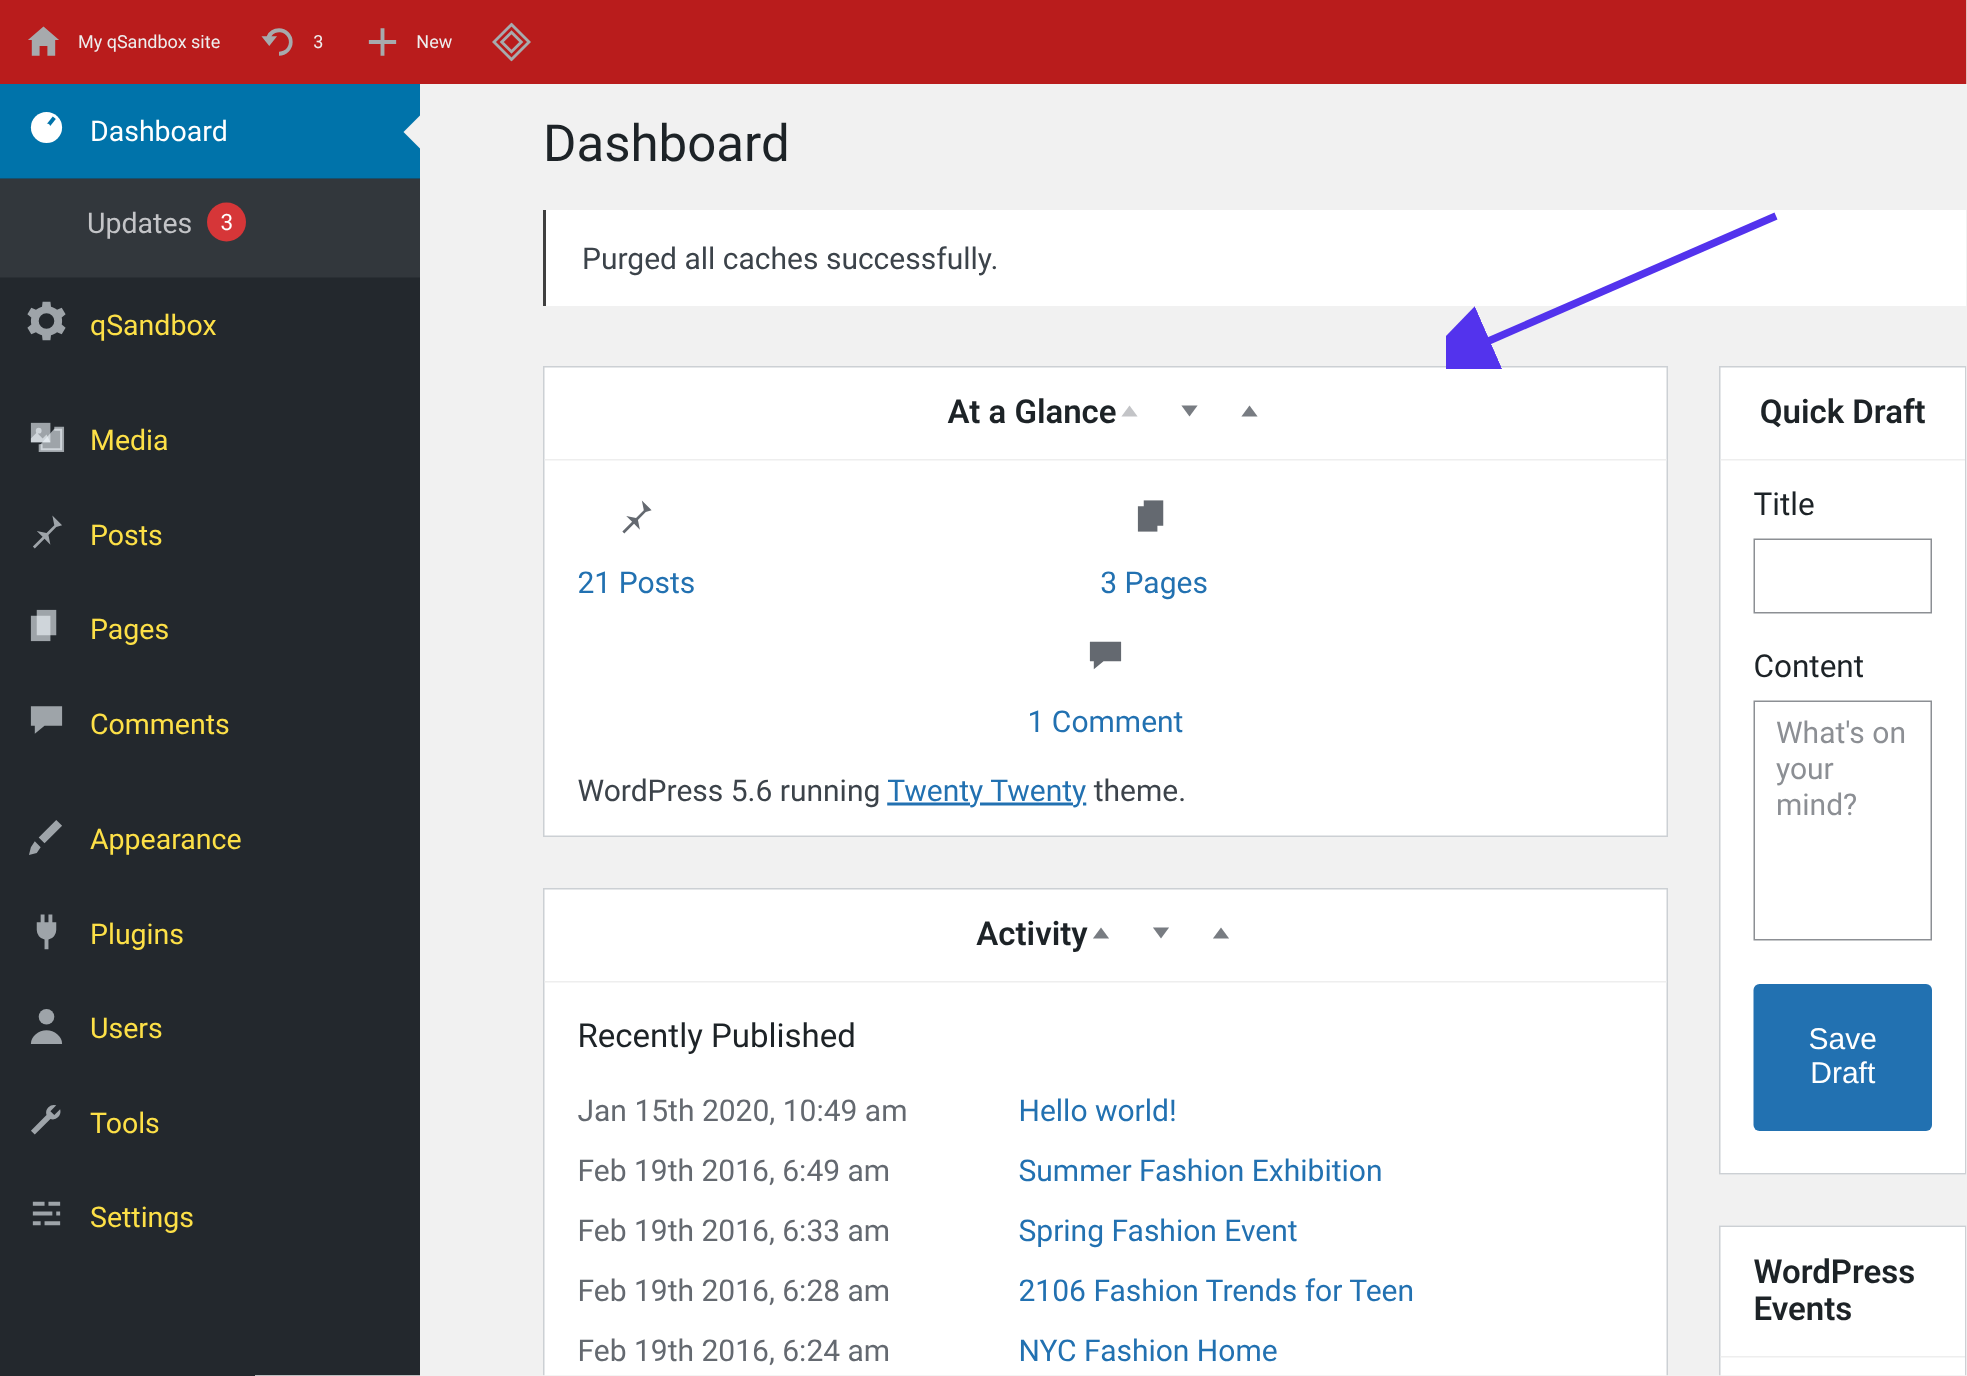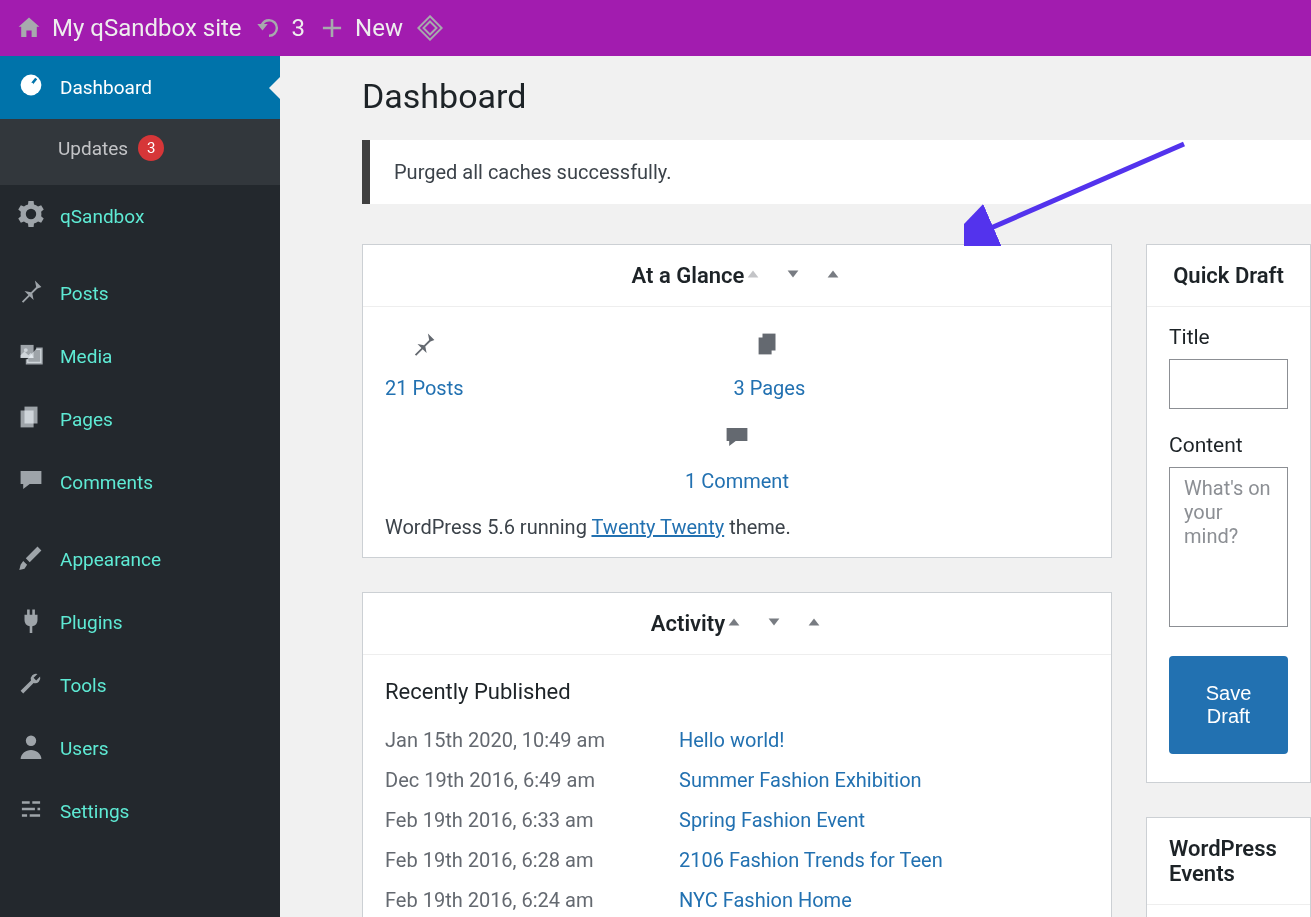--- a/index.html
+++ b/index.html
@@ -6,47 +6,47 @@
   html, body { height: 100%; }
   body {
     font-family: -apple-system, BlinkMacSystemFont, "Segoe UI", Roboto, sans-serif;
     background: #f1f1f1;
     color: #3c434a;
     overflow: hidden;
   }
   
   .toolbar {
     height: 56px;
-    background: #a21caf;
+    background: #b91c1c;
     color: #eee;
     display: flex;
     align-items: center;
     padding: 0 16px;
-    gap: 14px;
-    font-size: 24px;
+    gap: 26px;
+    font-size: 12px;
   }
   .toolbar-item { display: flex; align-items: center; gap: 10px; color: #eee; cursor: pointer; }
   .toolbar .ico svg { width: 26px; height: 26px; display: block; }
 
   .container { display: flex; height: calc(100% - 56px); gap: 44px; }
 
   
   .sidebar {
     width: 280px;
     background: #23282d;
     color: #eee;
     flex: 0 0 280px;
     overflow: hidden;
   }
   .menu-item {
     display: flex;
     align-items: center;
     padding: 16px 18px;
     gap: 16px;
-    color: #5eead4;
+    color: #fde047;
     font-size: 19px;
     cursor: pointer;
   }
   .menu-item.current {
     background: #0073aa;
     color: #fff;
     position: relative;
   }
   .menu-item.current::after {
     content: "";
@@ -79,21 +79,21 @@
   .menu-icon svg { width: 26px; height: 26px; }
   .menu-icon svg path, .menu-icon svg circle, .menu-icon svg rect { fill: rgba(240,246,252,0.6); }
   .menu-item.current .menu-icon svg path, .menu-item.current .menu-icon svg circle { fill:#fff; }
 
   
   .main { flex: 1; padding: 20px 0 0 38px; overflow: hidden; position:relative; }
   h1.page-title { font-size: 34px; font-weight: 400; color: #1d2327; margin-bottom: 24px; }
 
   .notice {
     background: #fff;
-    border-left: 8px solid #404040;
+    border-left: 2px solid #404040;
     padding: 20px 24px;
     font-size: 20px;
     color: #3c434a;
     margin-bottom: 40px;
   }
 
   .columns { display: flex; gap: 34px; }
   .col-left { flex: 0 0 750px; }
   .col-right { flex: 1; min-width: 0; }
 
@@ -216,39 +216,39 @@
             <path d="M10 6a4 4 0 1 0 0 8 4 4 0 0 0 0-8zm8 4c0 .6-.1 1.2-.2 1.8l2 1.6-2 3.4-2.4-1c-.9.7-2 1.2-3.1 1.5L12 20H8l-.3-2.7c-1.1-.3-2.2-.8-3.1-1.5l-2.4 1-2-3.4 2-1.6A8 8 0 0 1 2 10c0-.6.1-1.2.2-1.8l-2-1.6 2-3.4 2.4 1c.9-.7 2-1.2 3.1-1.5L8 0h4l.3 2.7c1.1.3 2.2.8 3.1 1.5l2.4-1 2 3.4-2 1.6c.1.6.2 1.2.2 1.8z"></path>
           </svg>
       </span>
       <span>qSandbox</span>
     </div>
     <div class="menu-separator"></div>
 
     <div class="menu-item">
       <span class="menu-icon">
         <svg viewBox="0 0 20 20">
-            <path d="M13 2l5 5-3 1-4 4 1 5-3-3-5 5-1-1 5-5-3-3 5 1 4-4z"></path>
-          </svg>
-      </span>
-      <span>Posts</span>
-    </div>
-    <div class="menu-item">
-      <span class="menu-icon">
-        <svg viewBox="0 0 20 20">
             <path d="M2 3h10v10H2z"></path>
             <path d="M14 6h4v11H7v-3" fill="none" stroke="rgba(240,246,252,0.6)" stroke-width="2"></path>
             <circle cx="6" cy="7" r="1.5" fill="#23282d"></circle>
             <path d="M2 11l3-3 3 3 2-2 2 4H2z" fill="#23282d"></path>
           </svg>
       </span>
       <span>Media</span>
     </div>
     <div class="menu-item">
       <span class="menu-icon">
         <svg viewBox="0 0 20 20">
+            <path d="M13 2l5 5-3 1-4 4 1 5-3-3-5 5-1-1 5-5-3-3 5 1 4-4z"></path>
+          </svg>
+      </span>
+      <span>Posts</span>
+    </div>
+    <div class="menu-item">
+      <span class="menu-icon">
+        <svg viewBox="0 0 20 20">
             <rect x="5" y="2" width="10" height="13"></rect>
             <rect x="2" y="5" width="10" height="13" fill="rgba(240,246,252,0.35)"></rect>
           </svg>
       </span>
       <span>Pages</span>
     </div>
     <div class="menu-item">
       <span class="menu-icon">
         <svg viewBox="0 0 20 20">
             <path d="M2 3h16v10H9l-5 4v-4H2z"></path>
@@ -270,33 +270,33 @@
       <span class="menu-icon">
         <svg viewBox="0 0 20 20">
             <path d="M7 2v4H5v4a5 5 0 0 0 4 4.9V20h2v-5.1A5 5 0 0 0 15 10V6h-2V2h-2v4H9V2z"></path>
           </svg>
       </span>
       <span>Plugins</span>
     </div>
     <div class="menu-item">
       <span class="menu-icon">
         <svg viewBox="0 0 20 20">
-            <path d="M17 5a4 4 0 0 1-5 5L4 18l-2-2 8-8a4 4 0 0 1 5-5l-3 3 2 2z"></path>
-          </svg>
-      </span>
-      <span>Tools</span>
-    </div>
-    <div class="menu-item">
-      <span class="menu-icon">
-        <svg viewBox="0 0 20 20">
             <circle cx="10" cy="6" r="4"></circle>
             <path d="M2 20c0-4 4-7 8-7s8 3 8 7z"></path>
           </svg>
       </span>
       <span>Users</span>
+    </div>
+    <div class="menu-item">
+      <span class="menu-icon">
+        <svg viewBox="0 0 20 20">
+            <path d="M17 5a4 4 0 0 1-5 5L4 18l-2-2 8-8a4 4 0 0 1 5-5l-3 3 2 2z"></path>
+          </svg>
+      </span>
+      <span>Tools</span>
     </div>
     <div class="menu-item">
       <span class="menu-icon">
         <svg viewBox="0 0 20 20">
             <path d="M3 4h6v2H3zM11 4h6v2h-6zM3 9h10v2H3zM15 9h2v2h-2zM3 14h4v2H3zM9 14h8v2H9z"></path>
           </svg>
       </span>
       <span>Settings</span>
     </div>
   </div>
@@ -380,21 +380,21 @@
                   </svg></span>
             </span>
           </div>
           <div class="widget-body">
             <div class="activity-sub">Recently Published</div>
             <div class="act-row">
               <span class="act-date">Jan 15th 2020, 10:49 am</span>
               <span class="act-link">Hello world!</span>
             </div>
             <div class="act-row">
-              <span class="act-date">Dec 19th 2016, 6:49 am</span>
+              <span class="act-date">Feb 19th 2016, 6:49 am</span>
               <span class="act-link">Summer Fashion Exhibition</span>
             </div>
             <div class="act-row">
               <span class="act-date">Feb 19th 2016, 6:33 am</span>
               <span class="act-link">Spring Fashion Event</span>
             </div>
             <div class="act-row">
               <span class="act-date">Feb 19th 2016, 6:28 am</span>
               <span class="act-link">2106 Fashion Trends for Teen</span>
             </div>

